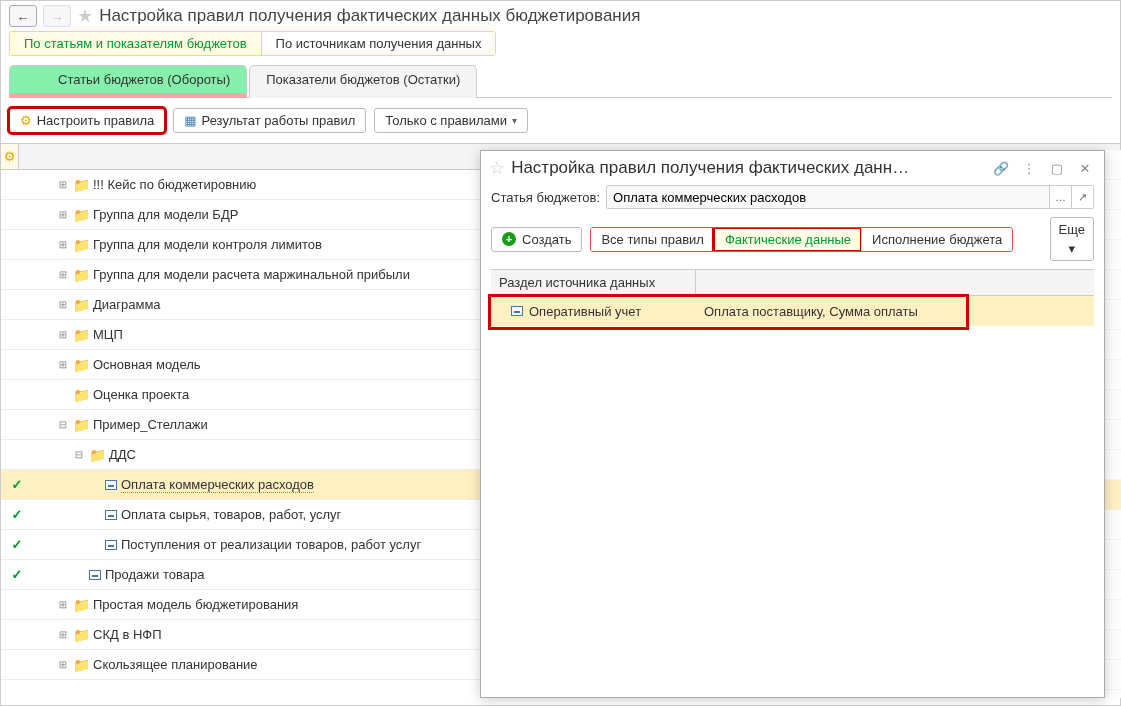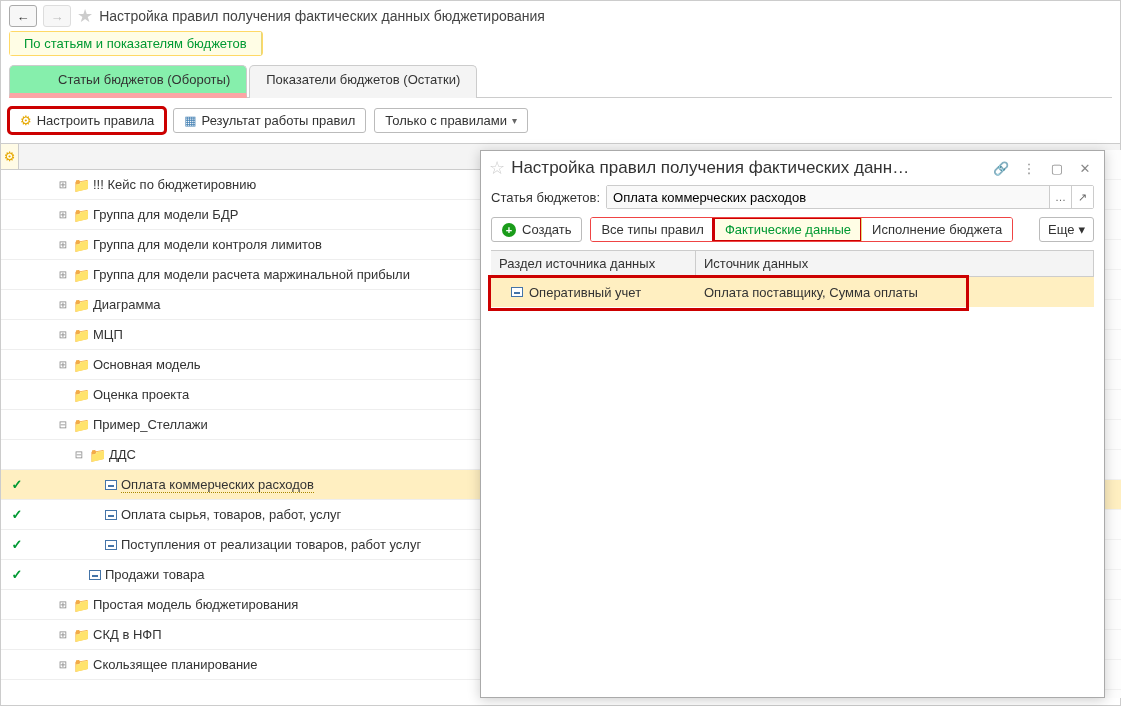--- a/index.html
+++ b/index.html
@@ -25,21 +25,21 @@
     border: 1px solid #aaa;
     background: #f7f7f7;
     border-radius: 3px;
     display: inline-flex;
     align-items: center;
     justify-content: center;
     cursor: pointer;
   }
   .nav-btn.disabled { color: #bbb; border-color:#ddd; }
   .star-icon { color: #ccc; font-size: 18px; }
-  .page-title { font-size: 14px; color:#444; }
+  .page-title { font-size: 17px; color:#444; }
 
   .filter-tabs {
     margin: 0 8px 8px;
     border: 1px solid #ffd966;
     border-radius: 3px;
     display: inline-flex;
     justify-content: center;
   }
   .filter-tab {
     padding: 4px 14px;
@@ -213,21 +213,21 @@
     display:flex; border:1px solid #ef4444; border-radius:3px; overflow:hidden;
   }
   .tab-group .tg {
     padding:4px 10px; cursor:pointer; background:#fff;
   }
   .tab-group .tg.active { background:#fffde5; color:#009933; }
   .tab-group .tg + .tg { border-left:1px solid #e6d77a; }
   .more-btn {
     margin-left:auto;
     border:1px solid #bbb; border-radius:3px; padding:4px 8px; cursor:pointer;
-    display:inline-flex; align-items:center; gap:4px;
+    display:inline-flex; align-items:center; gap:4px;flex-direction:column;
   }
 
   .grid-header {
     display:flex; background:#f4f4f4; border-top:1px solid #ccc; border-bottom:1px solid #ccc;
   }
   .grid-header .gh {
     padding:5px 8px; border-right:1px solid #ccc;
   }
   .gh-a { width: 205px; }
   .gh-b { flex:1; }
@@ -271,20 +271,21 @@
 <div class="titlebar">
   <div class="nav-btn">←</div>
   <div class="nav-btn disabled">→</div>
   <span class="star-icon">★</span>
   <span class="page-title">Настройка правил получения фактических данных бюджетирования</span>
 </div>
 
 
 <div class="filter-tabs">
   <div class="filter-tab active">По статьям и показателям бюджетов</div>
+  <div class="filter-tab inactive">По источникам получения данных</div>
 </div>
 
 
 <div class="sub-tabs">
   <div class="sub-tab active">Статьи бюджетов (Обороты)</div>
   <div class="sub-tab">Показатели бюджетов (Остатки)</div>
 </div>
 
 
 <div class="toolbar">
@@ -502,21 +503,20 @@
     </div>
     <div class="more-btn">
       <span>Еще</span>
       <span class="chev">▾</span>
     </div>
   </div>
 
   <div class="grid-wrap">
     <div class="grid-header">
       <div class="gh gh-a">Раздел источника данных</div>
-      <div class="gh gh-b">Источник данных</div>
     </div>
     <div class="grid-row sel">
       <div class="gc-a">
         <span class="item-minus"></span>
         <span>Оперативный учет</span>
       </div>
       <div class="gc-b">Оплата поставщику, Сумма оплаты</div>
     </div>
     <div class="grid-redbox"></div>
   </div>

